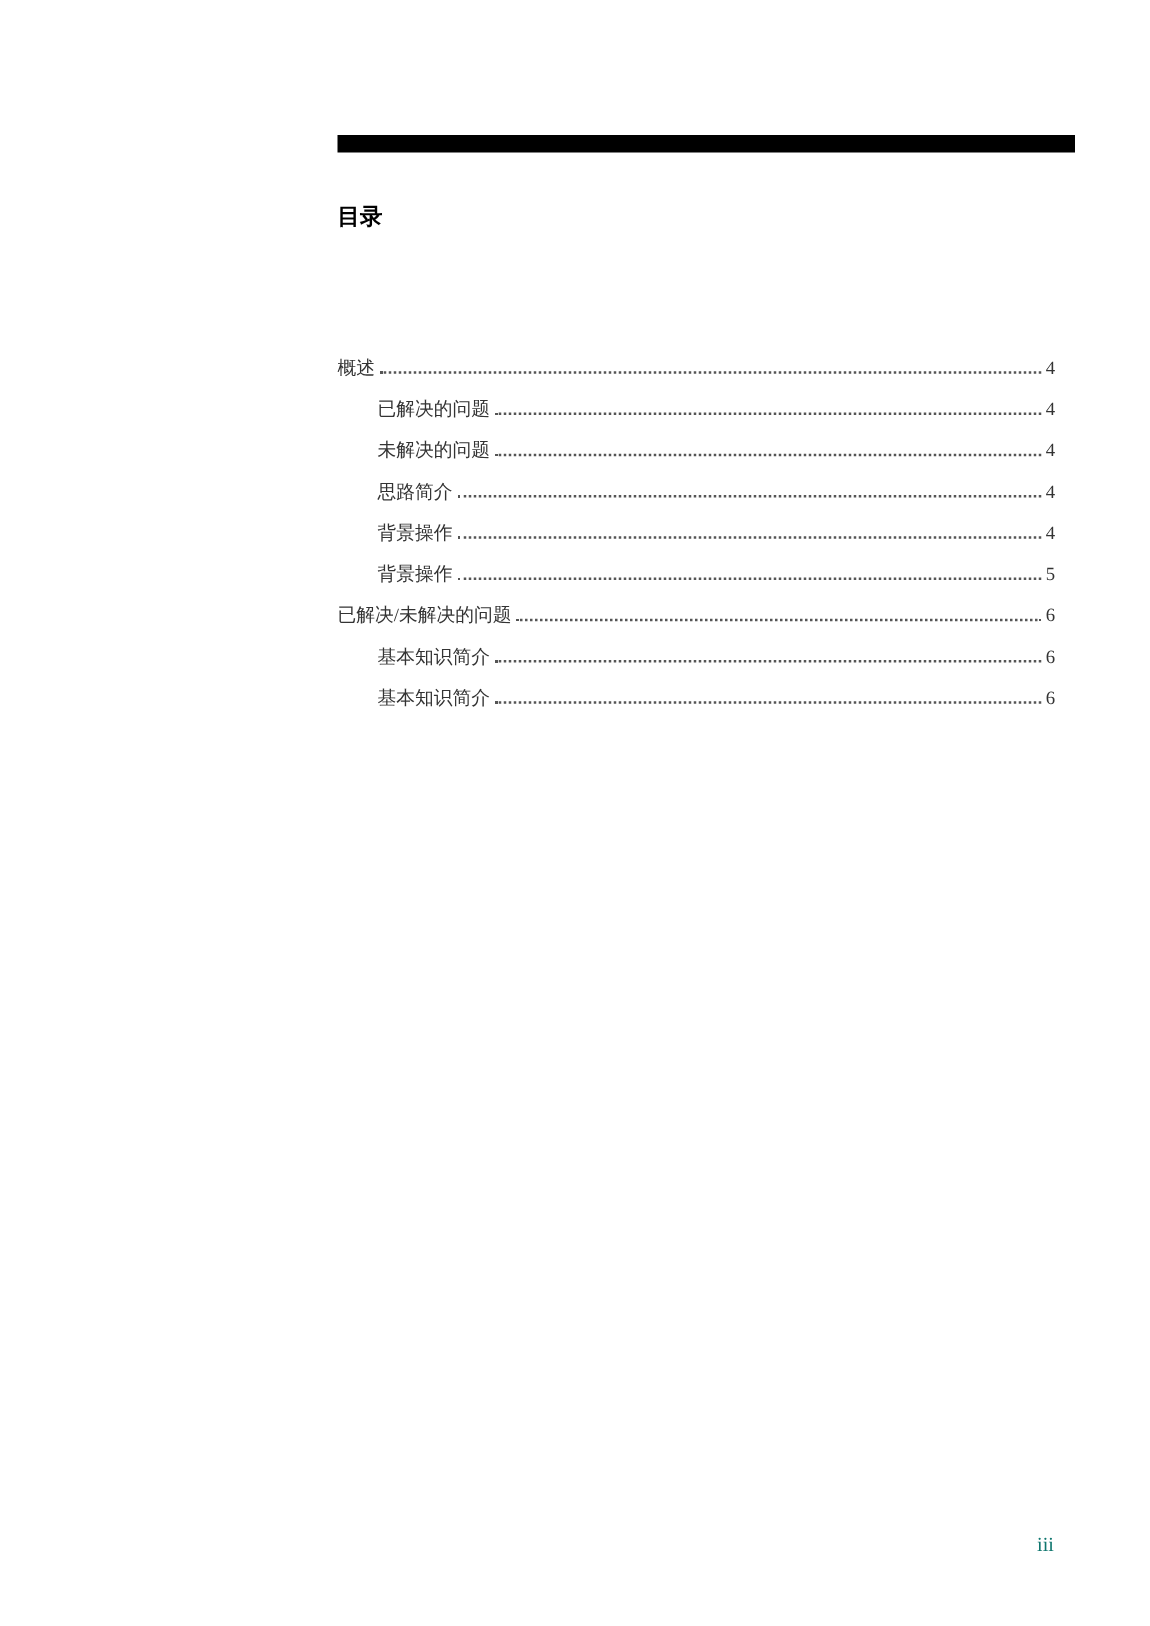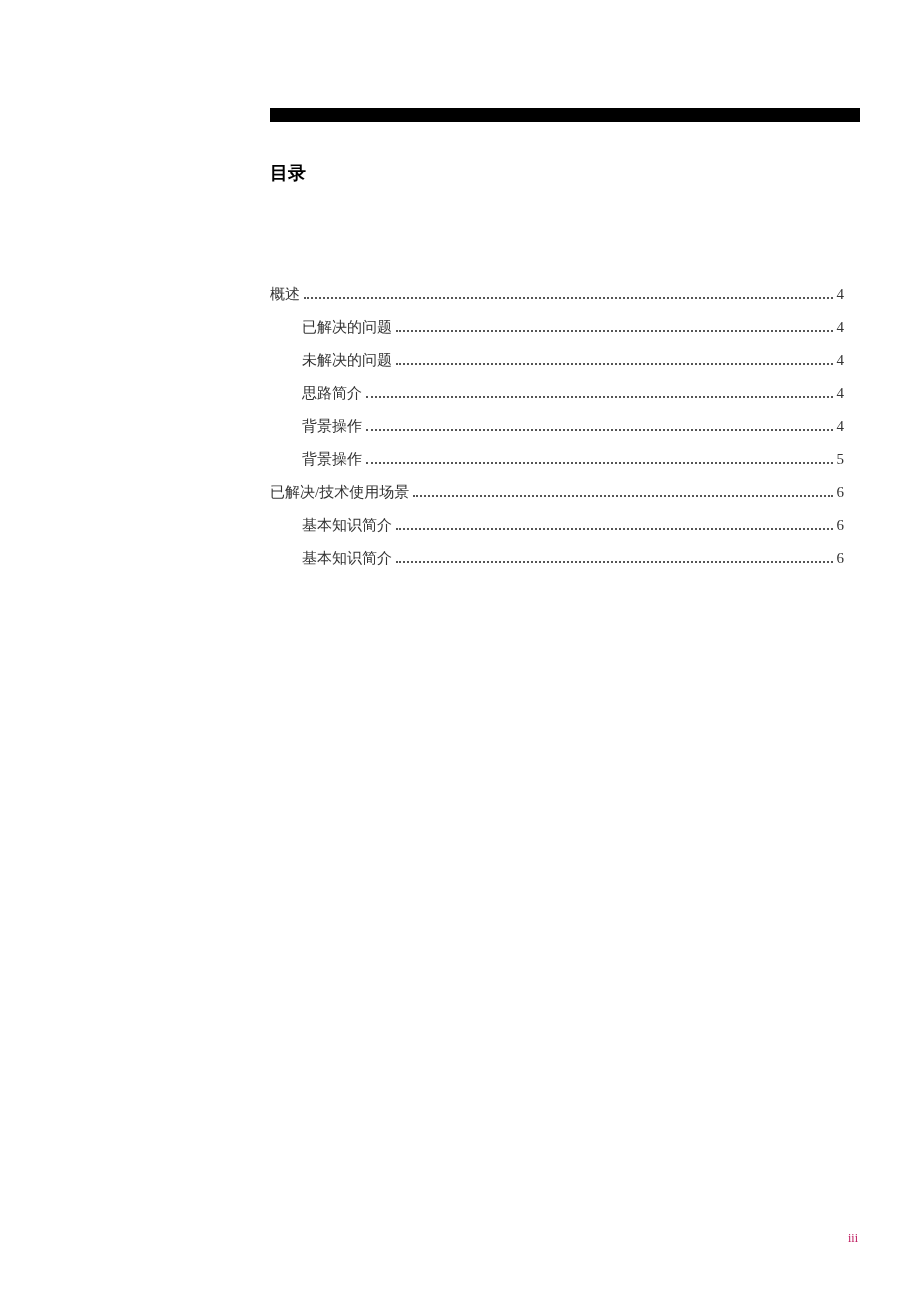--- a/index.html
+++ b/index.html
@@ -59,24 +59,24 @@
       border-bottom: 2px dotted #555;
       margin: 0 4px 3px 4px;
       min-width: 20px;
     }
     .toc-page {
       white-space: nowrap;
     }
     .page-number {
       position: absolute;
       bottom: 55px;
-      right: 62px;
-      font-size: 12px;
+      right: 77px;
+      font-size: 16px;
       font-family: "Times New Roman", serif;
-      color: #be185d;
+      color: #0f766e;
     }
   </style>
 </head>
 <body>
 
 <div class="page">
   <div class="header-bar"></div>
   <div class="content">
     <h1 class="title">目录</h1>
     <ul class="toc-list">
@@ -104,21 +104,21 @@
           <span class="toc-label">背景操作</span>
           <span class="toc-dots"></span>
           <span class="toc-page">4</span>
         </li>
         <li class="toc-entry level-1">
           <span class="toc-label">背景操作</span>
           <span class="toc-dots"></span>
           <span class="toc-page">5</span>
         </li>
         <li class="toc-entry level-0">
-          <span class="toc-label">已解决/技术使用场景</span>
+          <span class="toc-label">已解决/未解决的问题</span>
           <span class="toc-dots"></span>
           <span class="toc-page">6</span>
         </li>
         <li class="toc-entry level-1">
           <span class="toc-label">基本知识简介</span>
           <span class="toc-dots"></span>
           <span class="toc-page">6</span>
         </li>
         <li class="toc-entry level-1">
           <span class="toc-label">基本知识简介</span>

